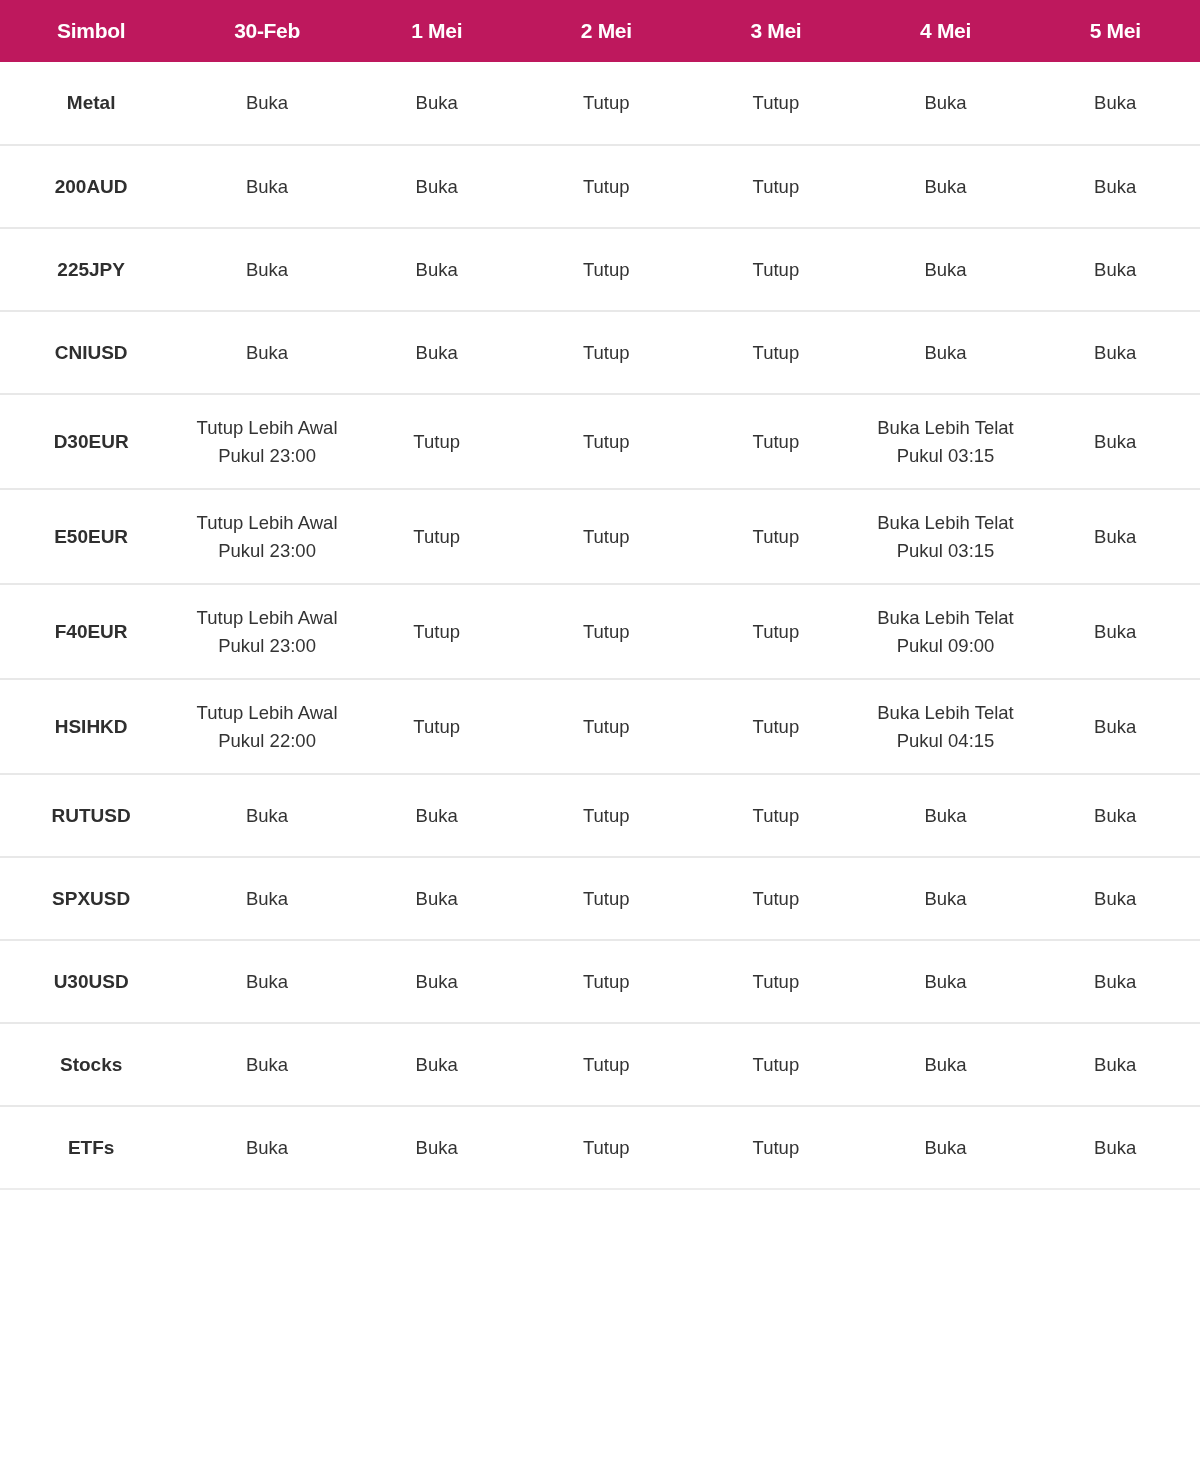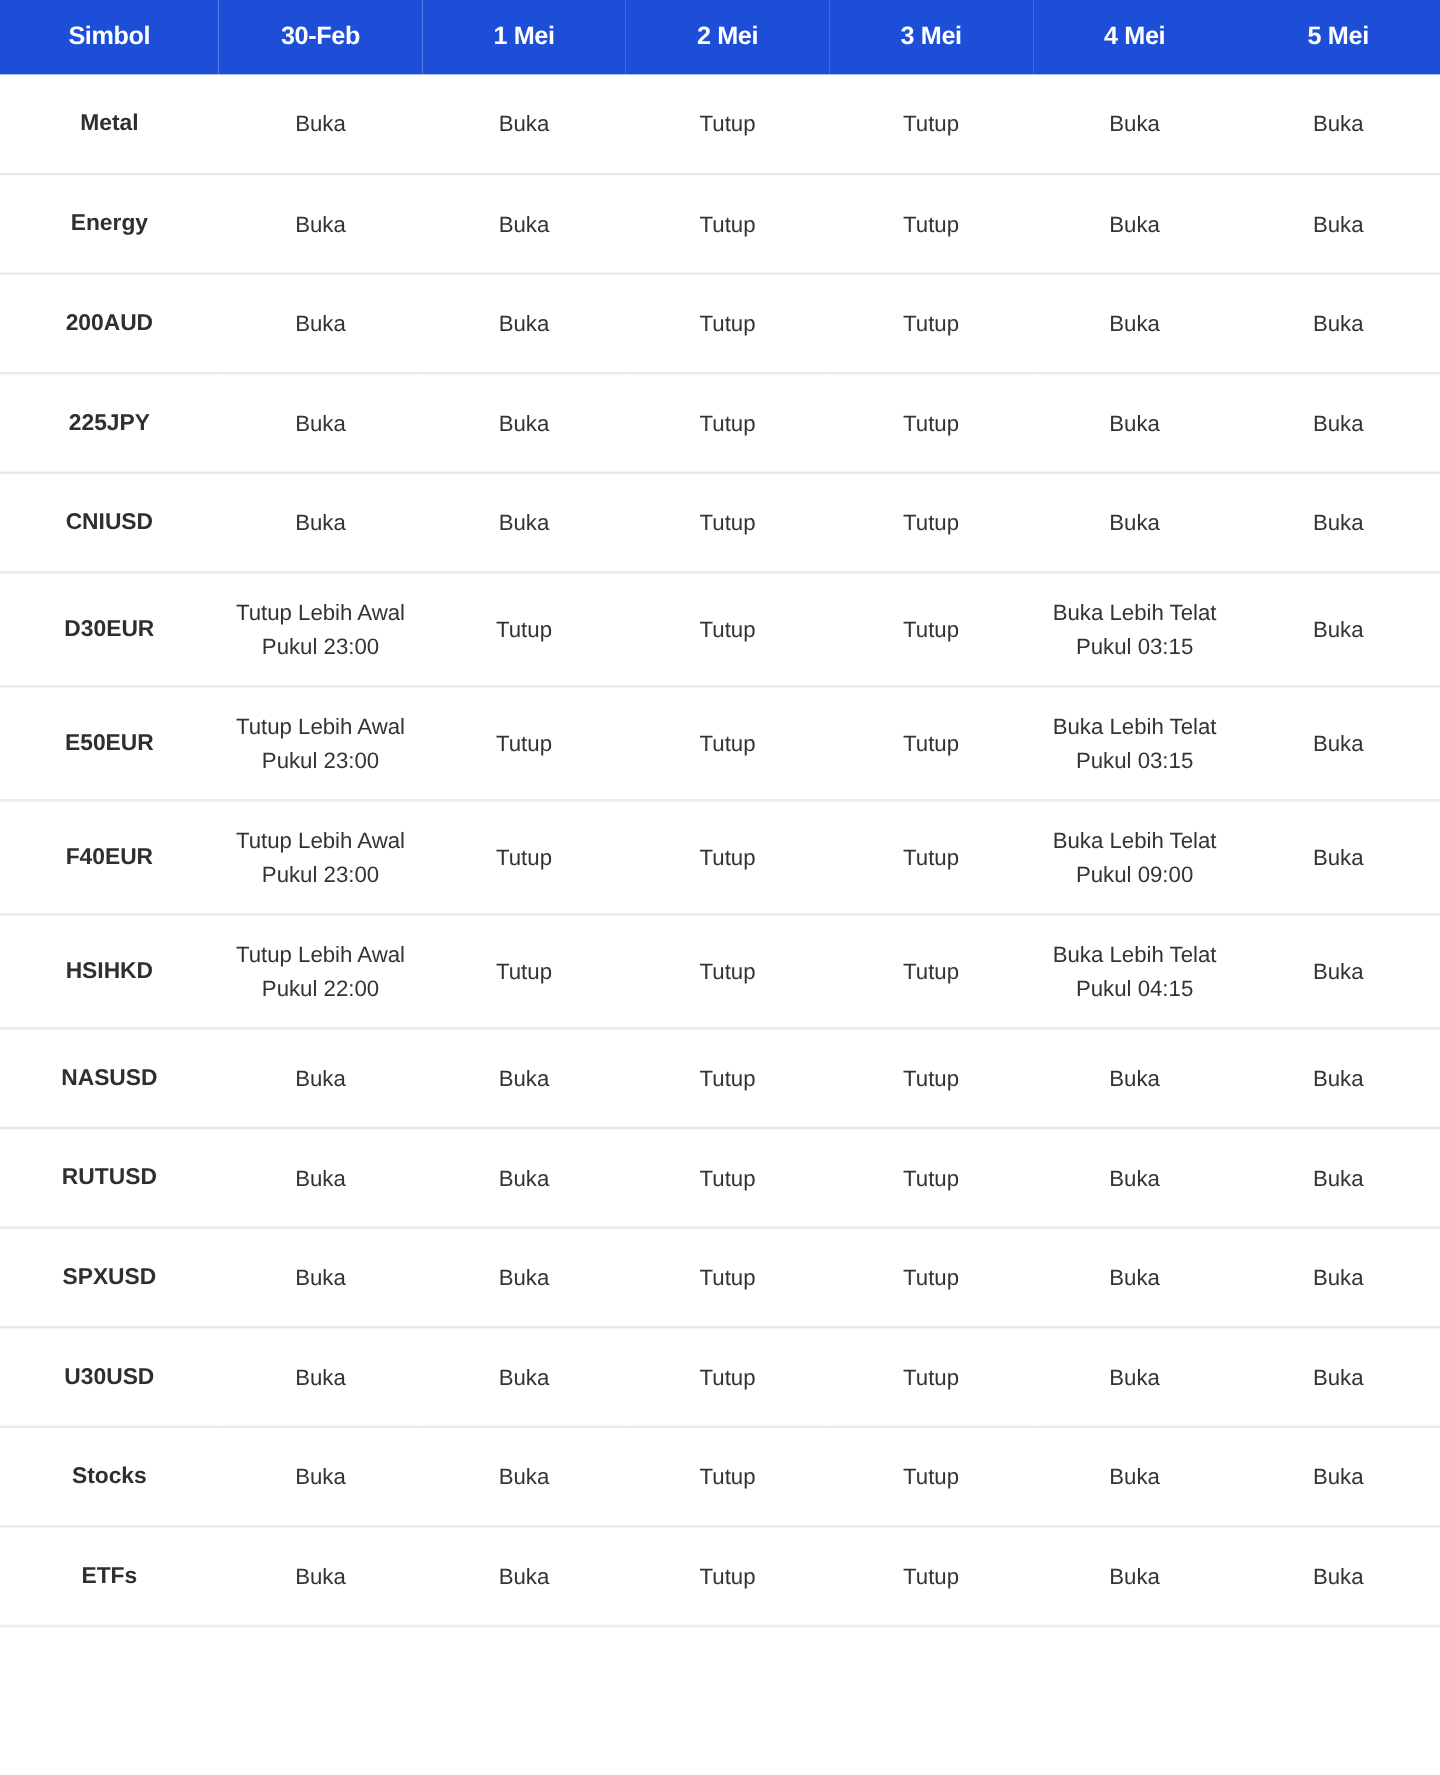--- a/index.html
+++ b/index.html
@@ -15,21 +15,21 @@
       color: #333333;
     }
     table.schedule {
       width: 1200px;
       border-collapse: collapse;
       table-layout: fixed;
     }
     table.schedule col { width: 167.5px; }
     table.schedule col.first { width: 180px; }
     thead tr {
-      background: #1d4ed8;
+      background: #be185d;
       height: 62px;
     }
     thead th {
       color: #ffffff;
       font-size: 21px;
       font-weight: bold;
       text-align: center;
       vertical-align: middle;
       padding: 0 4px;
       letter-spacing: -0.3px;
@@ -83,29 +83,20 @@
       <tr class="single">
         <td class="symbol">Metal</td>
         <td class="cell"><span>Buka</span></td>
         <td class="cell"><span>Buka</span></td>
         <td class="cell"><span>Tutup</span></td>
         <td class="cell"><span>Tutup</span></td>
         <td class="cell"><span>Buka</span></td>
         <td class="cell"><span>Buka</span></td>
       </tr>
       <tr class="single">
-        <td class="symbol">Energy</td>
-        <td class="cell"><span>Buka</span></td>
-        <td class="cell"><span>Buka</span></td>
-        <td class="cell"><span>Tutup</span></td>
-        <td class="cell"><span>Tutup</span></td>
-        <td class="cell"><span>Buka</span></td>
-        <td class="cell"><span>Buka</span></td>
-      </tr>
-      <tr class="single">
         <td class="symbol">200AUD</td>
         <td class="cell"><span>Buka</span></td>
         <td class="cell"><span>Buka</span></td>
         <td class="cell"><span>Tutup</span></td>
         <td class="cell"><span>Tutup</span></td>
         <td class="cell"><span>Buka</span></td>
         <td class="cell"><span>Buka</span></td>
       </tr>
       <tr class="single">
         <td class="symbol">225JPY</td>
@@ -152,29 +143,20 @@
         <td class="cell"><span>Buka Lebih Telat Pukul 09:00</span></td>
         <td class="cell"><span>Buka</span></td>
       </tr>
       <tr class="double">
         <td class="symbol">HSIHKD</td>
         <td class="cell"><span>Tutup Lebih Awal Pukul 22:00</span></td>
         <td class="cell"><span>Tutup</span></td>
         <td class="cell"><span>Tutup</span></td>
         <td class="cell"><span>Tutup</span></td>
         <td class="cell"><span>Buka Lebih Telat Pukul 04:15</span></td>
-        <td class="cell"><span>Buka</span></td>
-      </tr>
-      <tr class="single">
-        <td class="symbol">NASUSD</td>
-        <td class="cell"><span>Buka</span></td>
-        <td class="cell"><span>Buka</span></td>
-        <td class="cell"><span>Tutup</span></td>
-        <td class="cell"><span>Tutup</span></td>
-        <td class="cell"><span>Buka</span></td>
         <td class="cell"><span>Buka</span></td>
       </tr>
       <tr class="single">
         <td class="symbol">RUTUSD</td>
         <td class="cell"><span>Buka</span></td>
         <td class="cell"><span>Buka</span></td>
         <td class="cell"><span>Tutup</span></td>
         <td class="cell"><span>Tutup</span></td>
         <td class="cell"><span>Buka</span></td>
         <td class="cell"><span>Buka</span></td>

